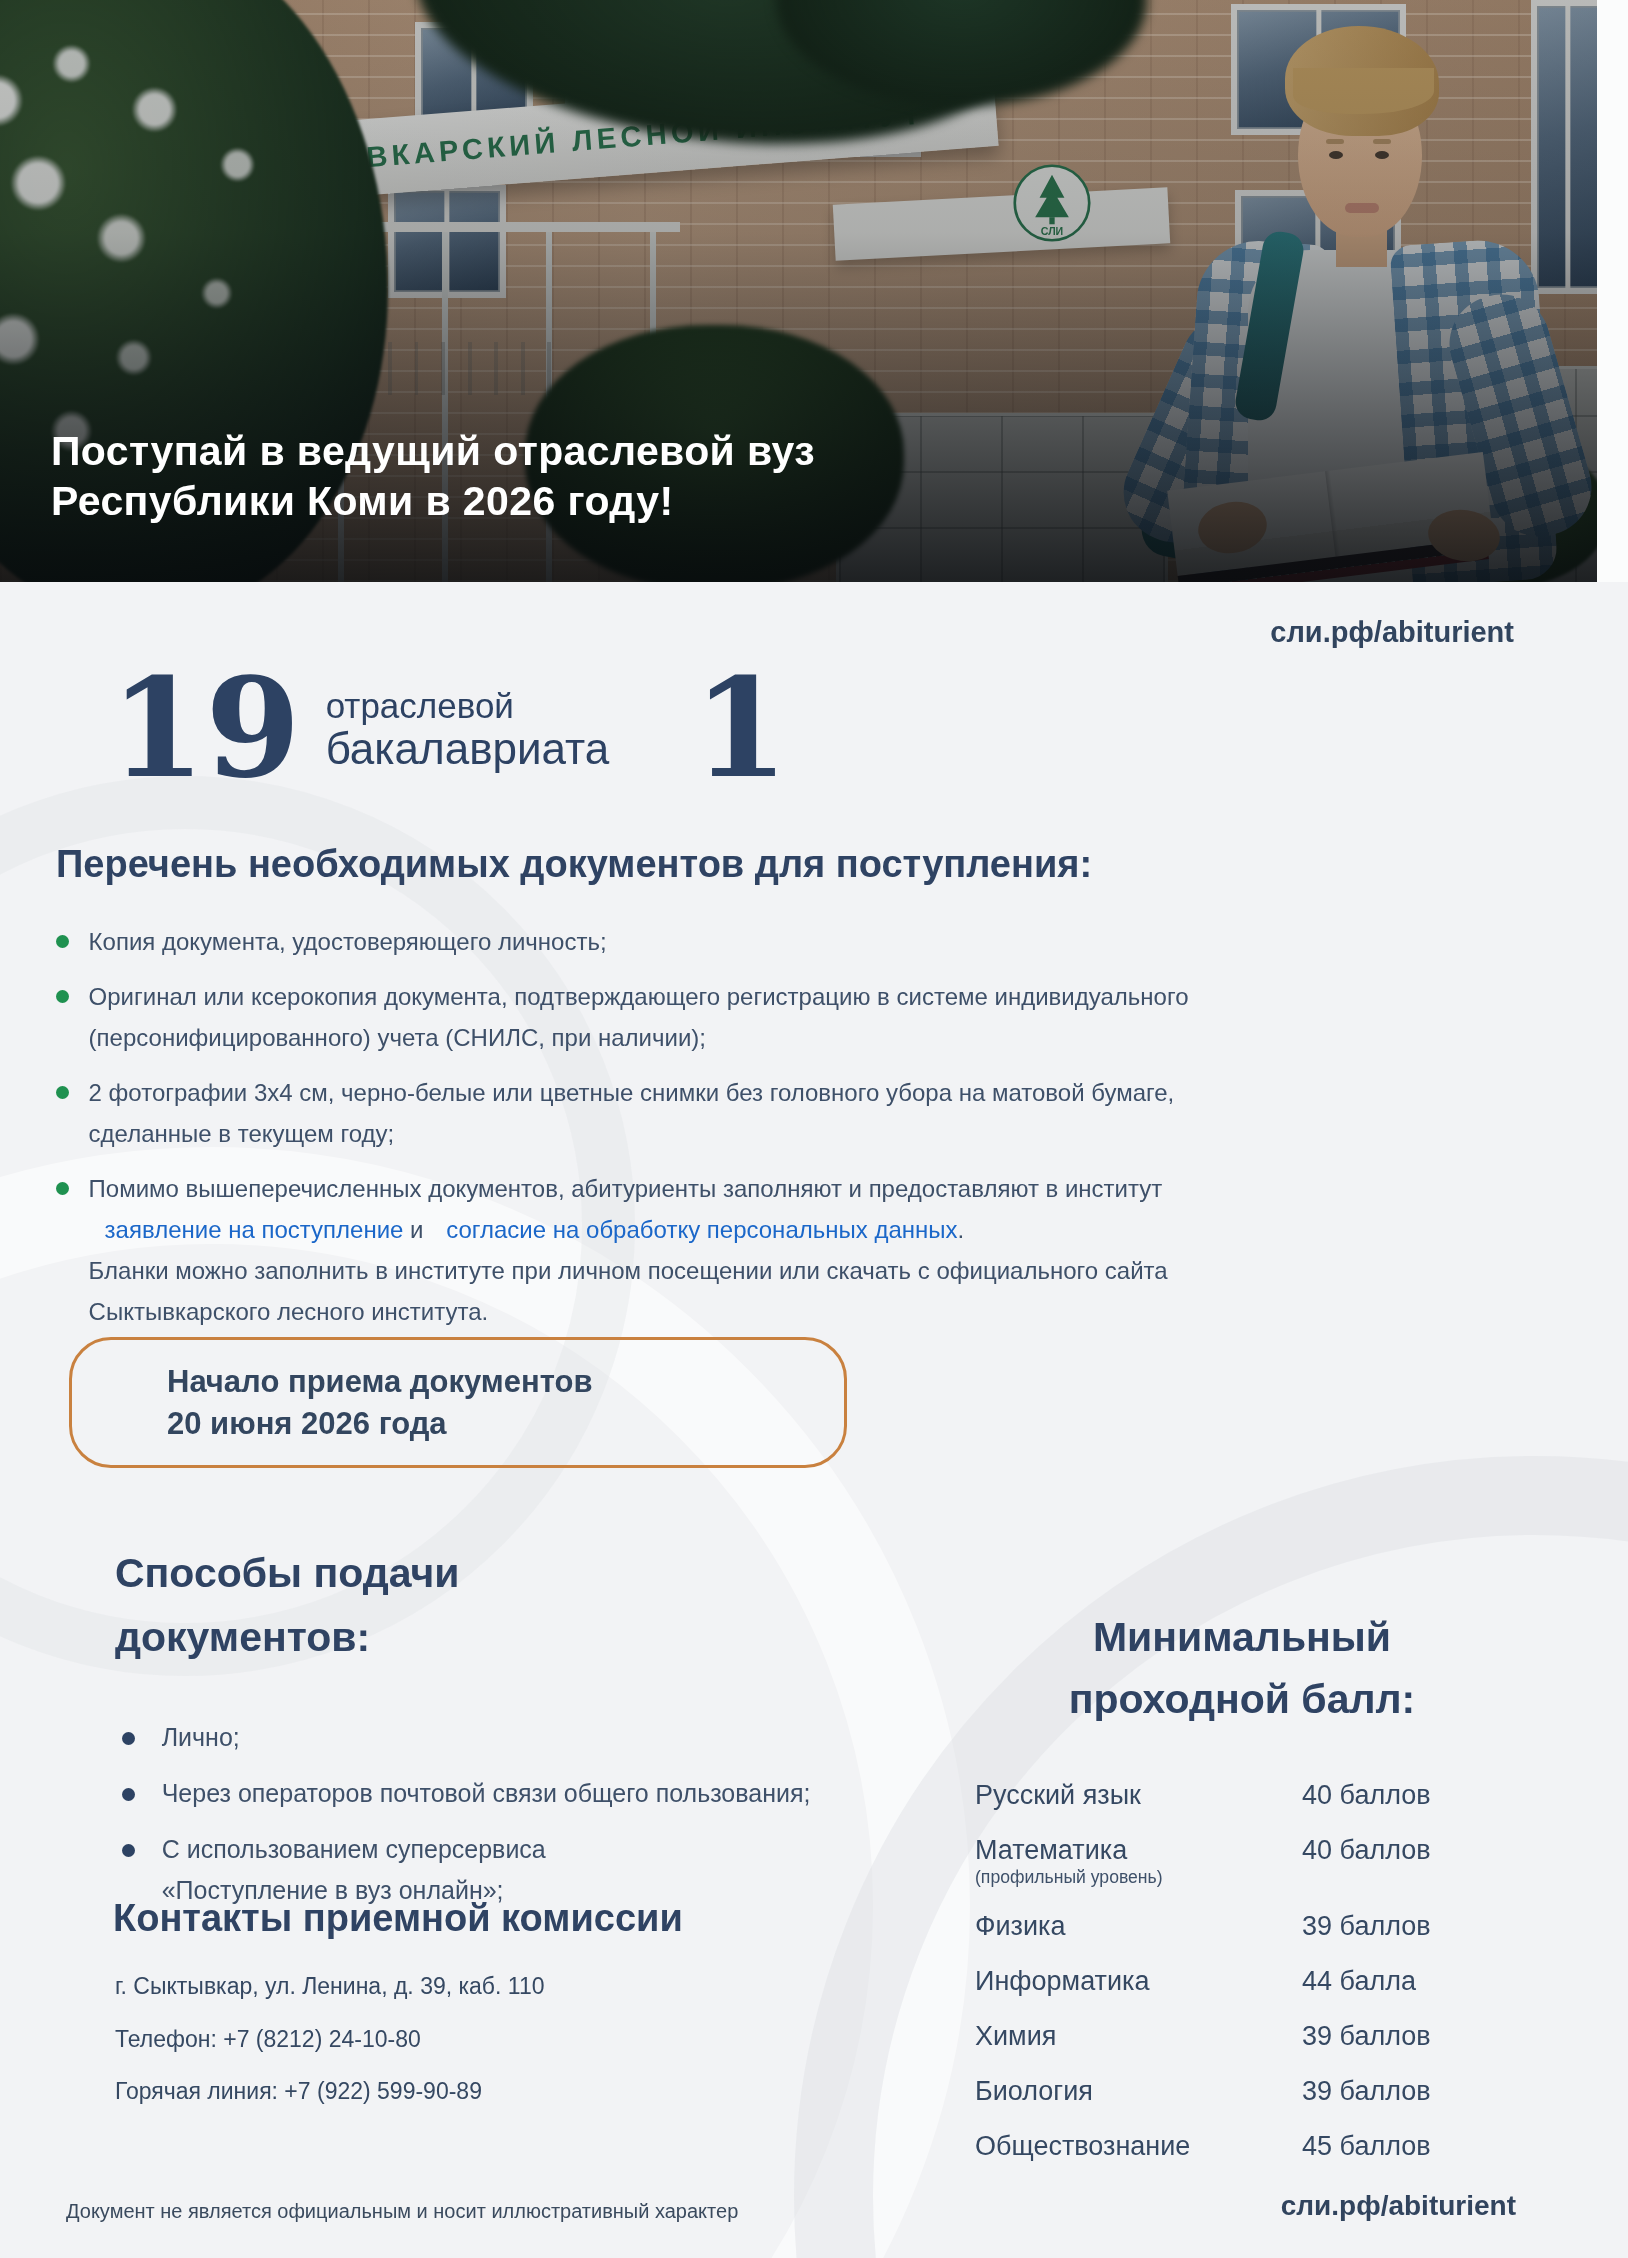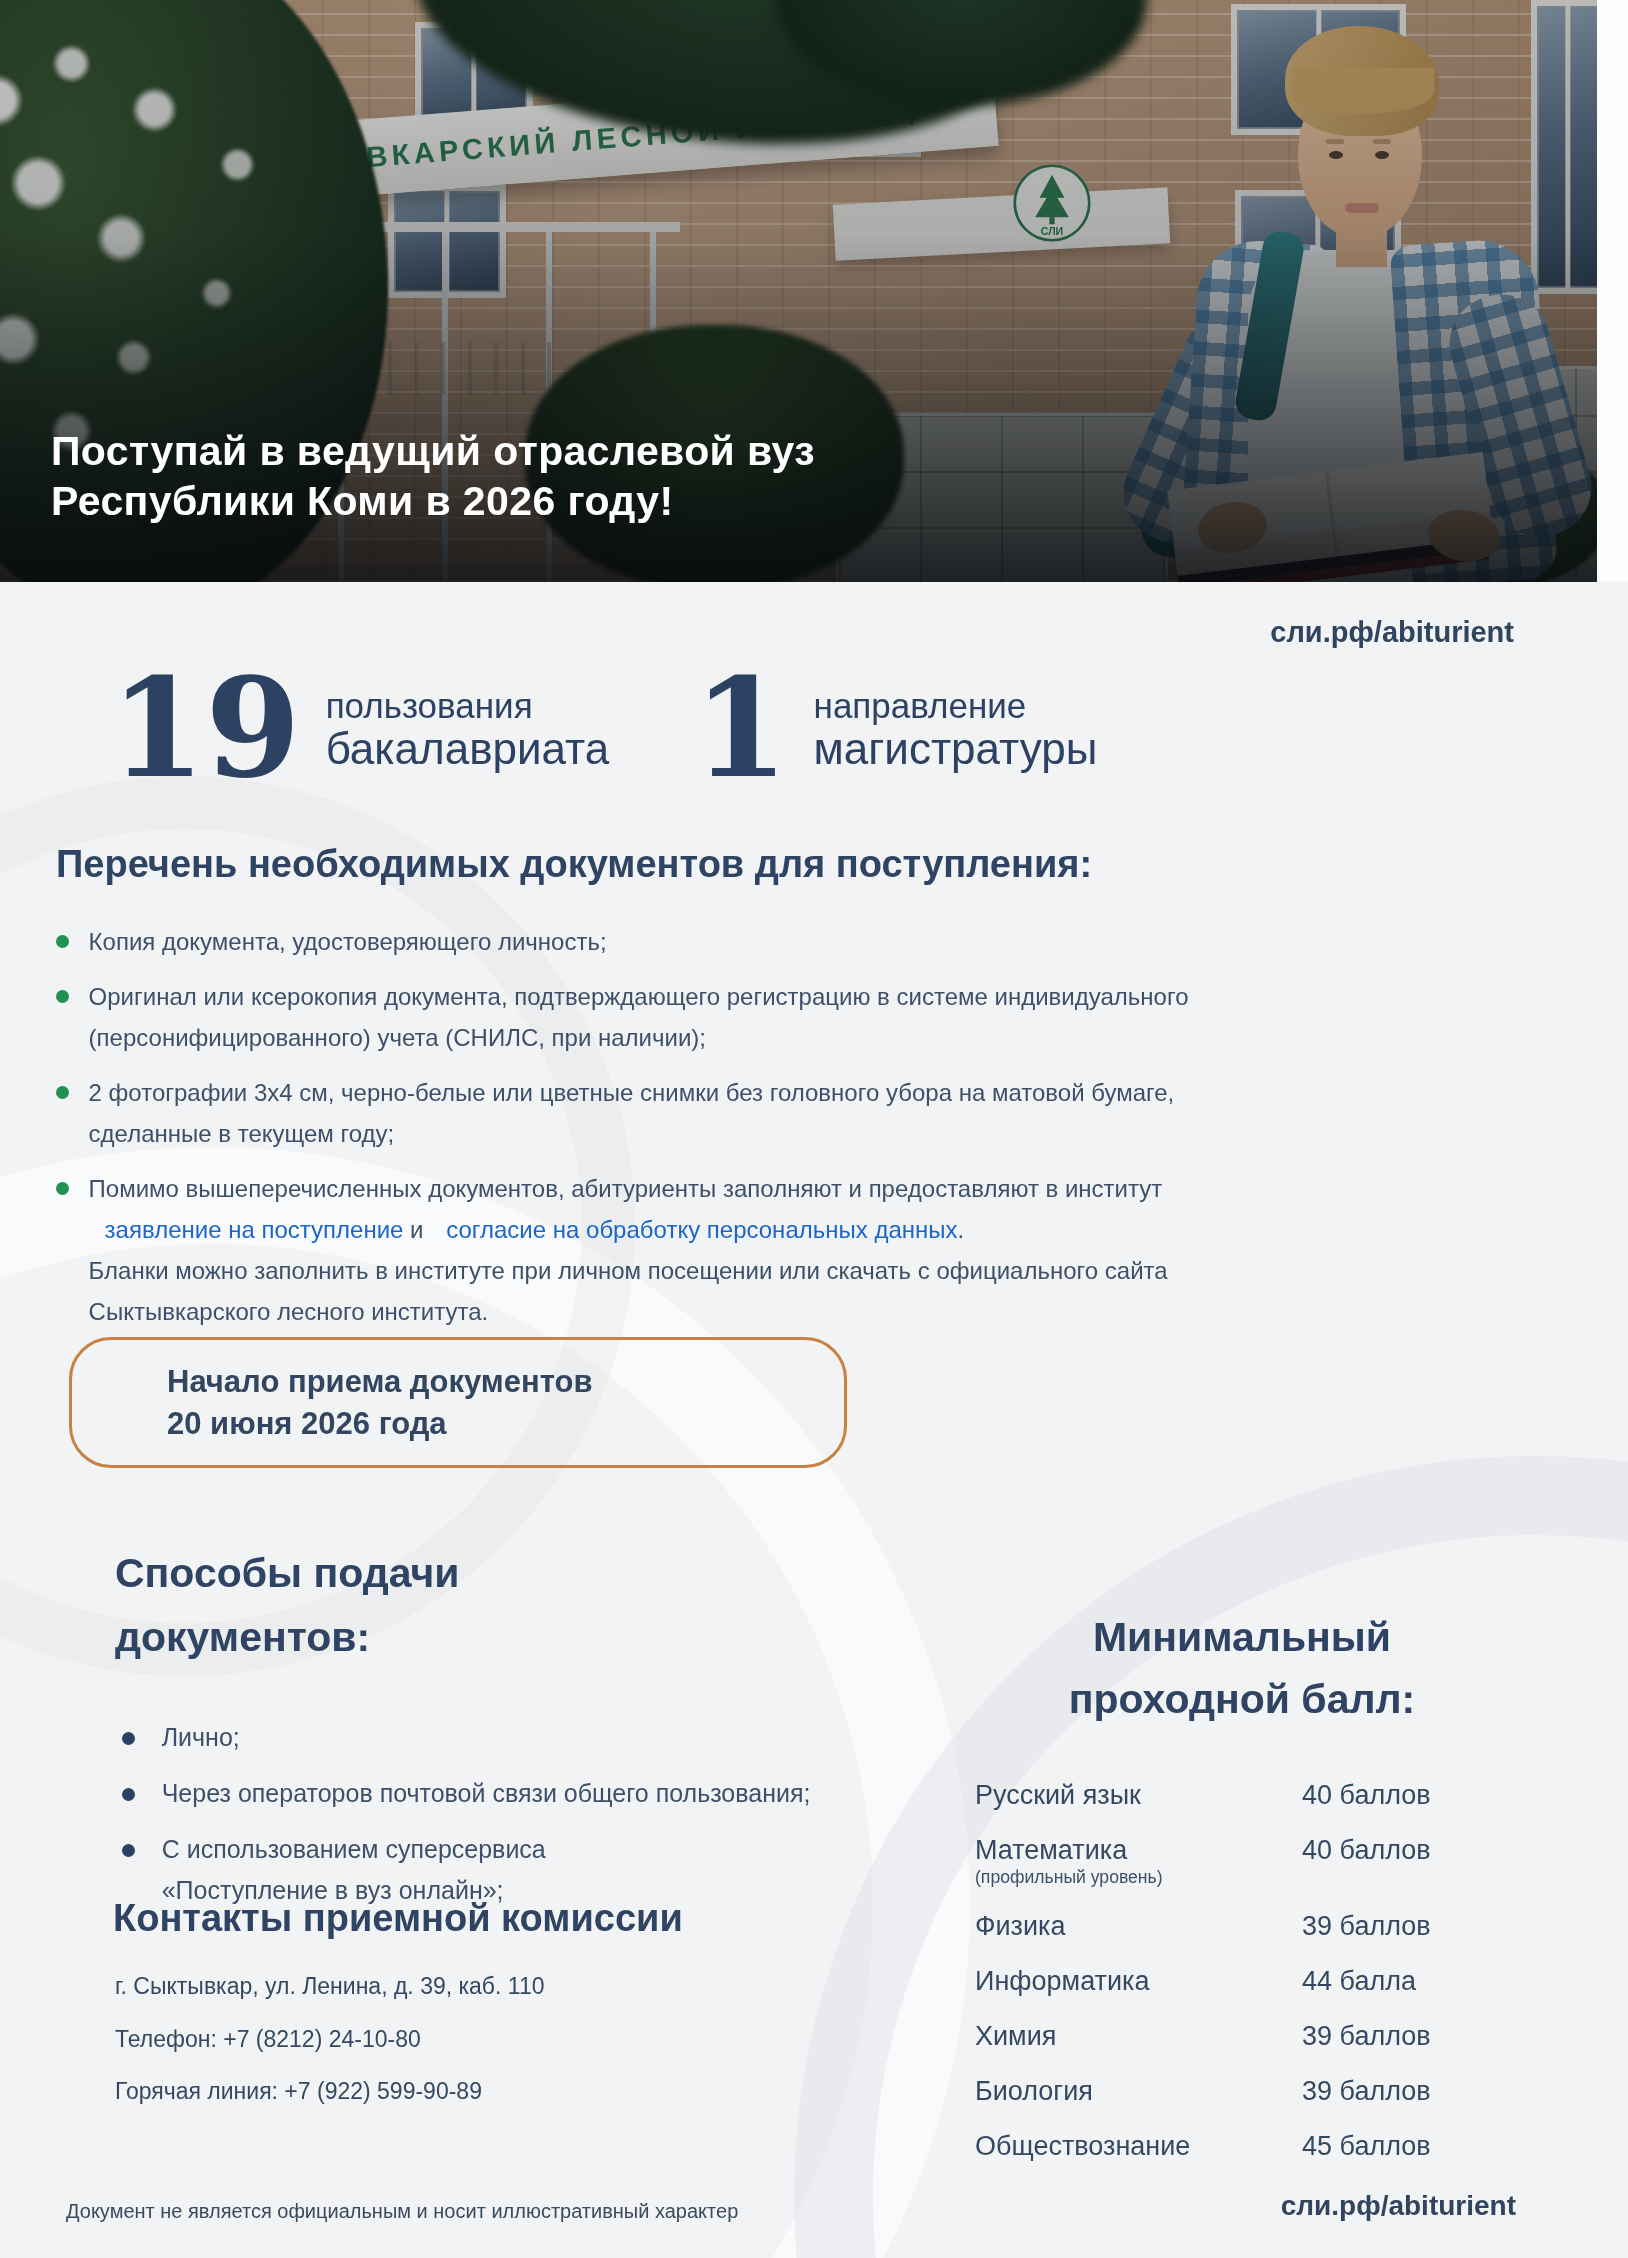--- a/index.html
+++ b/index.html
@@ -225,30 +225,26 @@
     </h1>
   </div>
   <div class="hero-strip"></div>
 
   <div class="promo-top">сли.рф/abiturient</div>
 
   <div class="stats">
     <div class="stat">
       <div class="stat-value">19</div>
       <div class="stat-label">
-        <span class="l1">пользования</span>
+        <span class="l1">отраслевой</span>
         <span class="l2">бакалавриата</span>
       </div>
     </div>
     <div class="stat">
       <div class="stat-value">1</div>
-      <div class="stat-label">
-        <span class="l1">направление</span>
-        <span class="l2">магистратуры</span>
-      </div>
     </div>
   </div>
 
   <div class="sec-heading">Перечень необходимых документов для поступления:</div>
   <div class="doc-list">
     <div class="doc-item">
       <span class="dot"></span>
       <span>Копия документа, удостоверяющего личность;</span>
     </div>
     <div class="doc-item">

